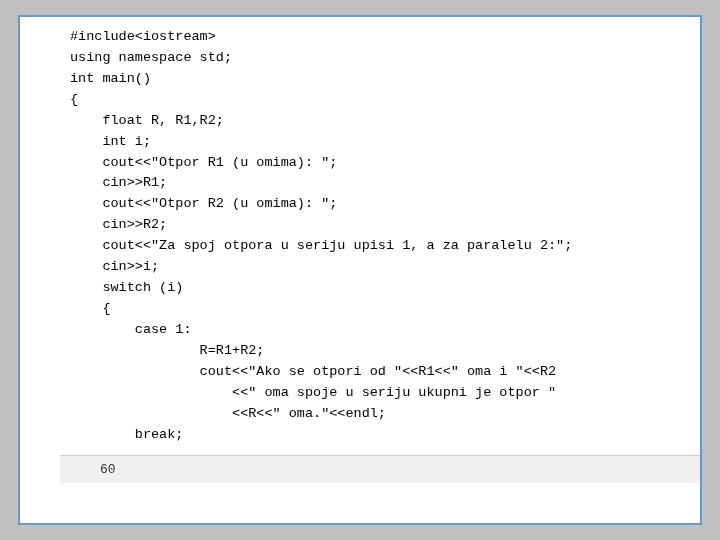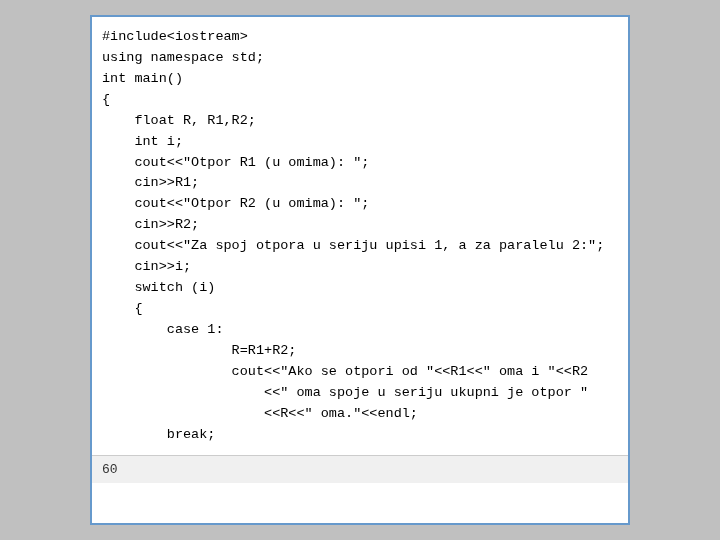--- a/index.html
+++ b/index.html
@@ -14,23 +14,24 @@
       height: 540px;
       display: flex;
       align-items: center;
       justify-content: center;
       font-family: Arial, sans-serif;
     }
 
     .window {
       background: #ffffff;
       border: 2px solid #6699cc;
-      width: 540px;
+      width: 684px;
       min-height: 510px;
       position: relative;
+      padding-left: 40px;
     }
 
     .code-area {
       padding: 10px 15px 10px 10px;
       font-family: 'Courier New', Courier, monospace;
       font-size: 13.5px;
       line-height: 1.55;
       color: #000000;
       background: #ffffff;
       white-space: pre;
@@ -42,20 +43,21 @@
       border-top: 1px solid #cccccc;
       padding: 4px 10px;
       background: #f0f0f0;
       min-height: 28px;
     }
 
     .line-num {
       font-family: 'Courier New', Courier, monospace;
       font-size: 13px;
       color: #333;
+      margin-left: 30px;
     }
   </style>
 </head>
 <body>
 
 <div class="window">
   <div class="code-area"><span>#include&lt;iostream&gt;</span>
 <span>using namespace std;</span>
 <span>int main()</span>
 <span>{</span>

